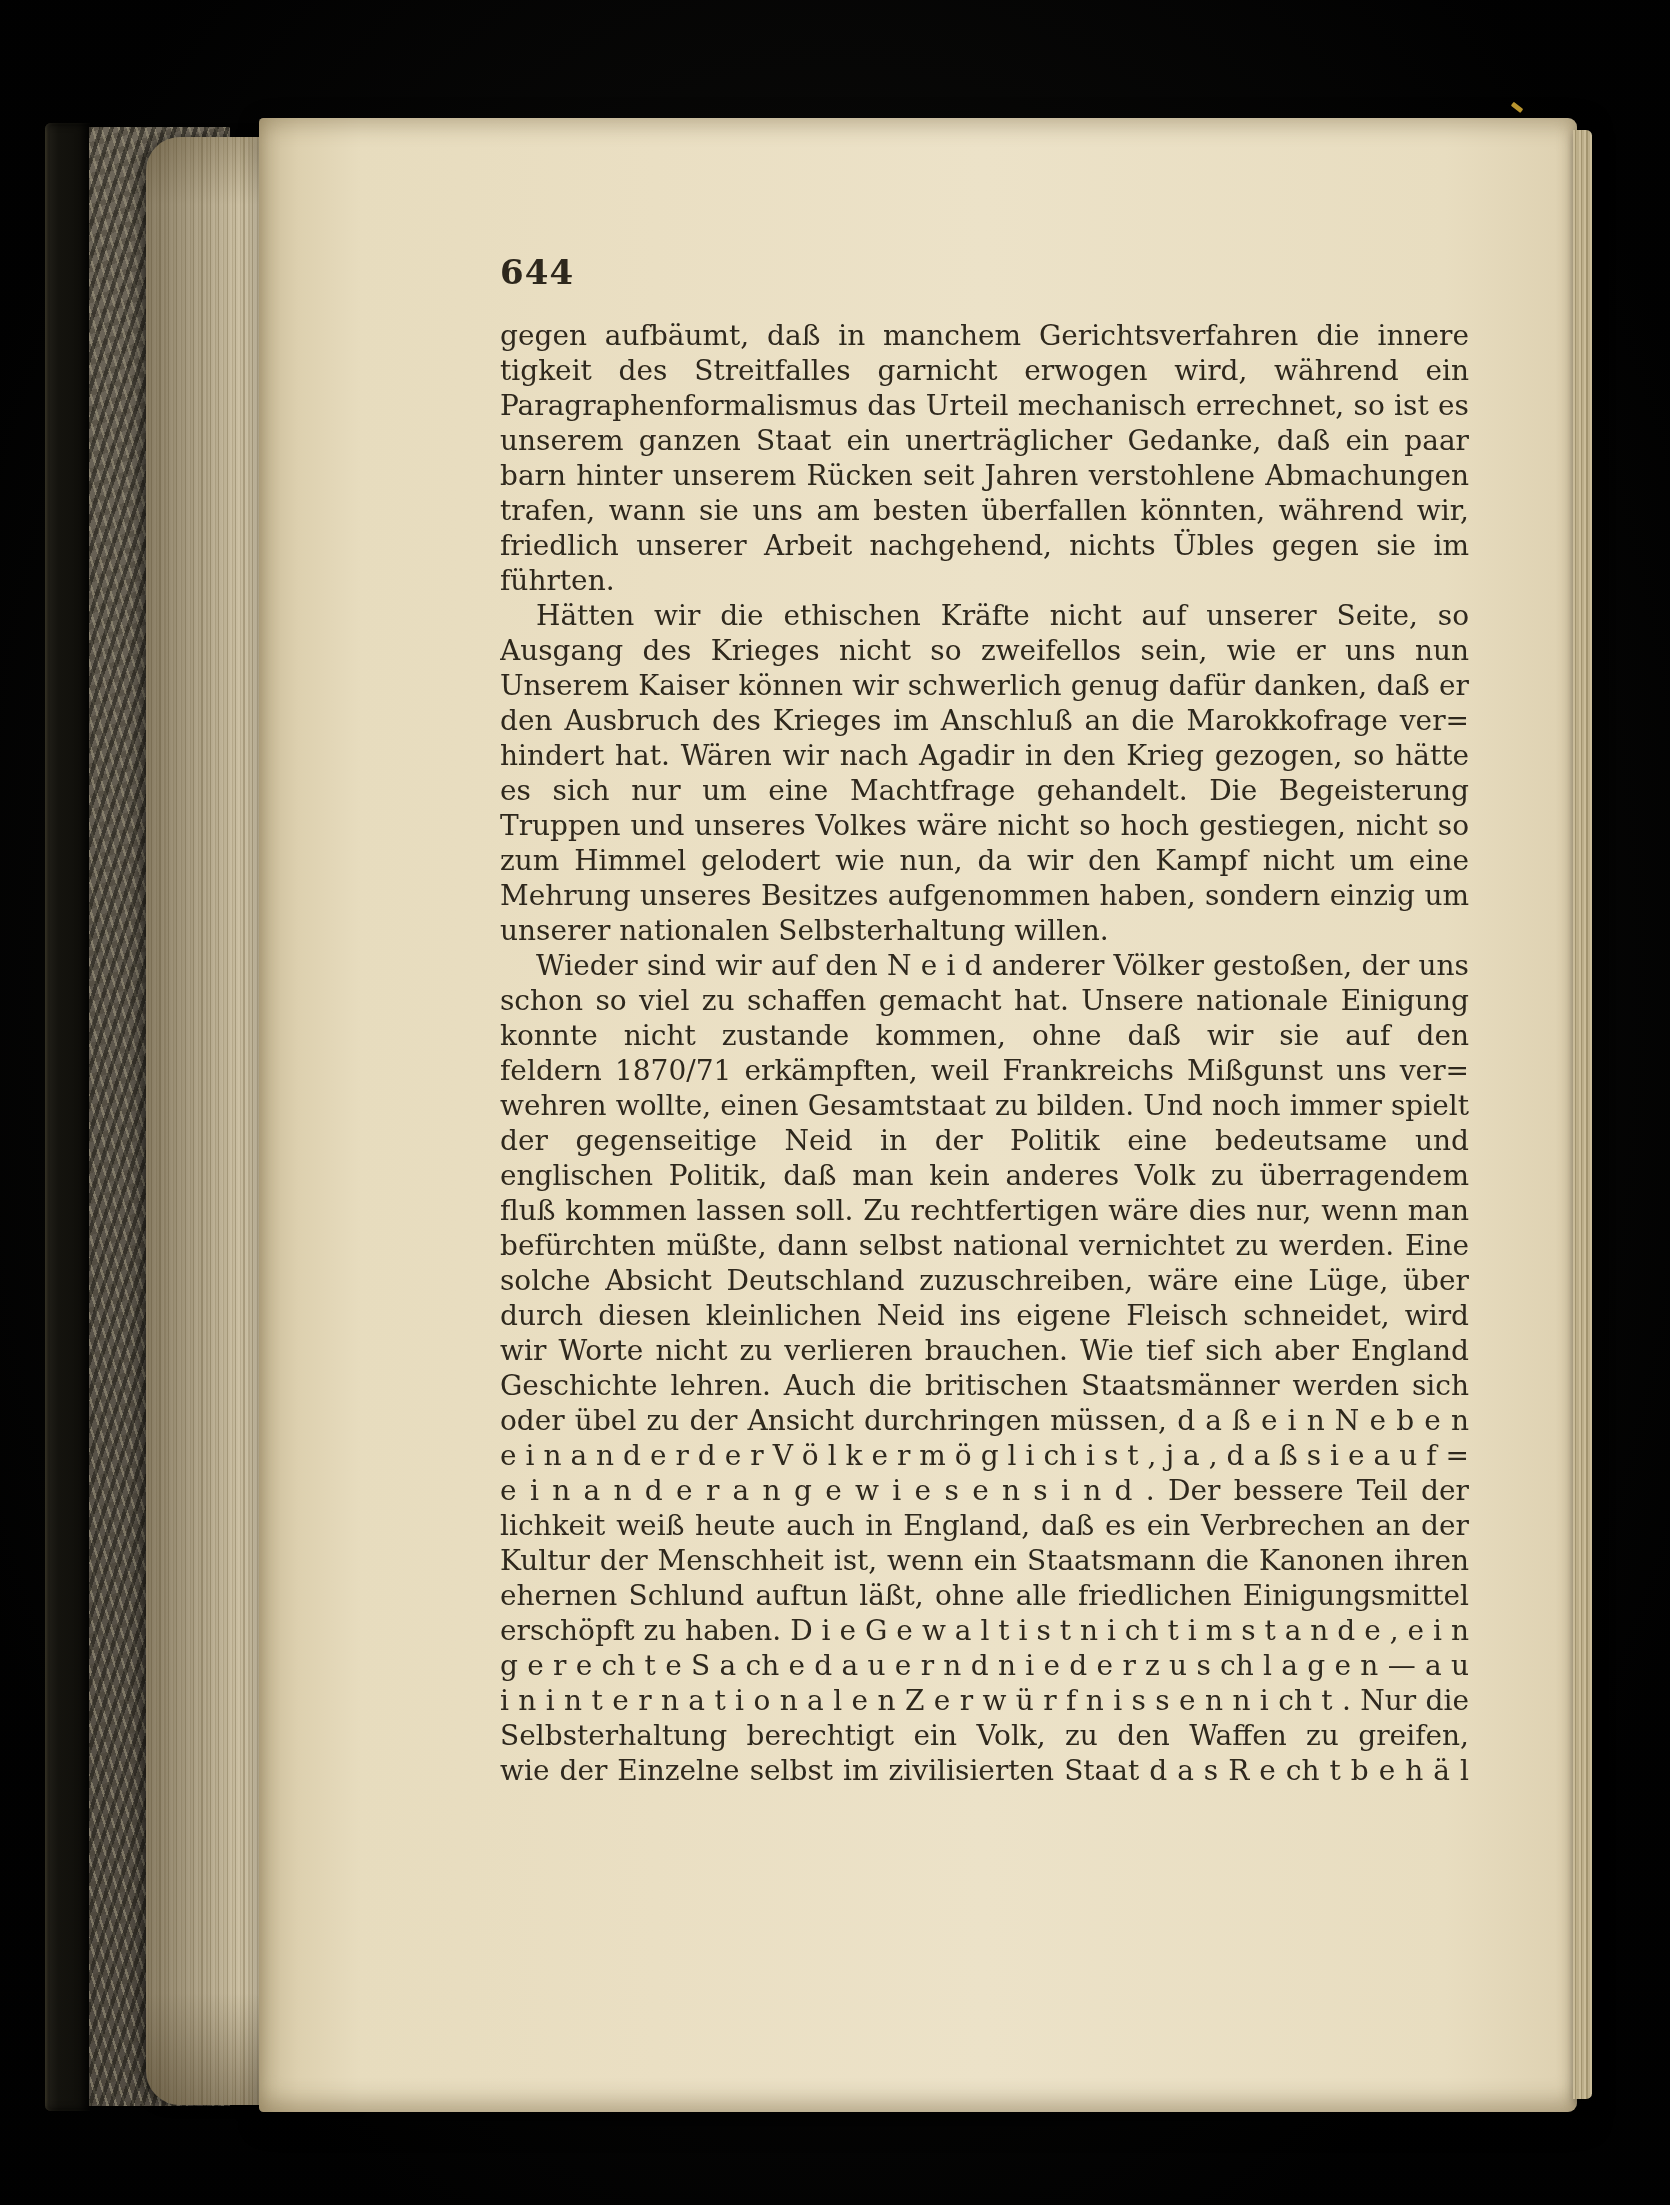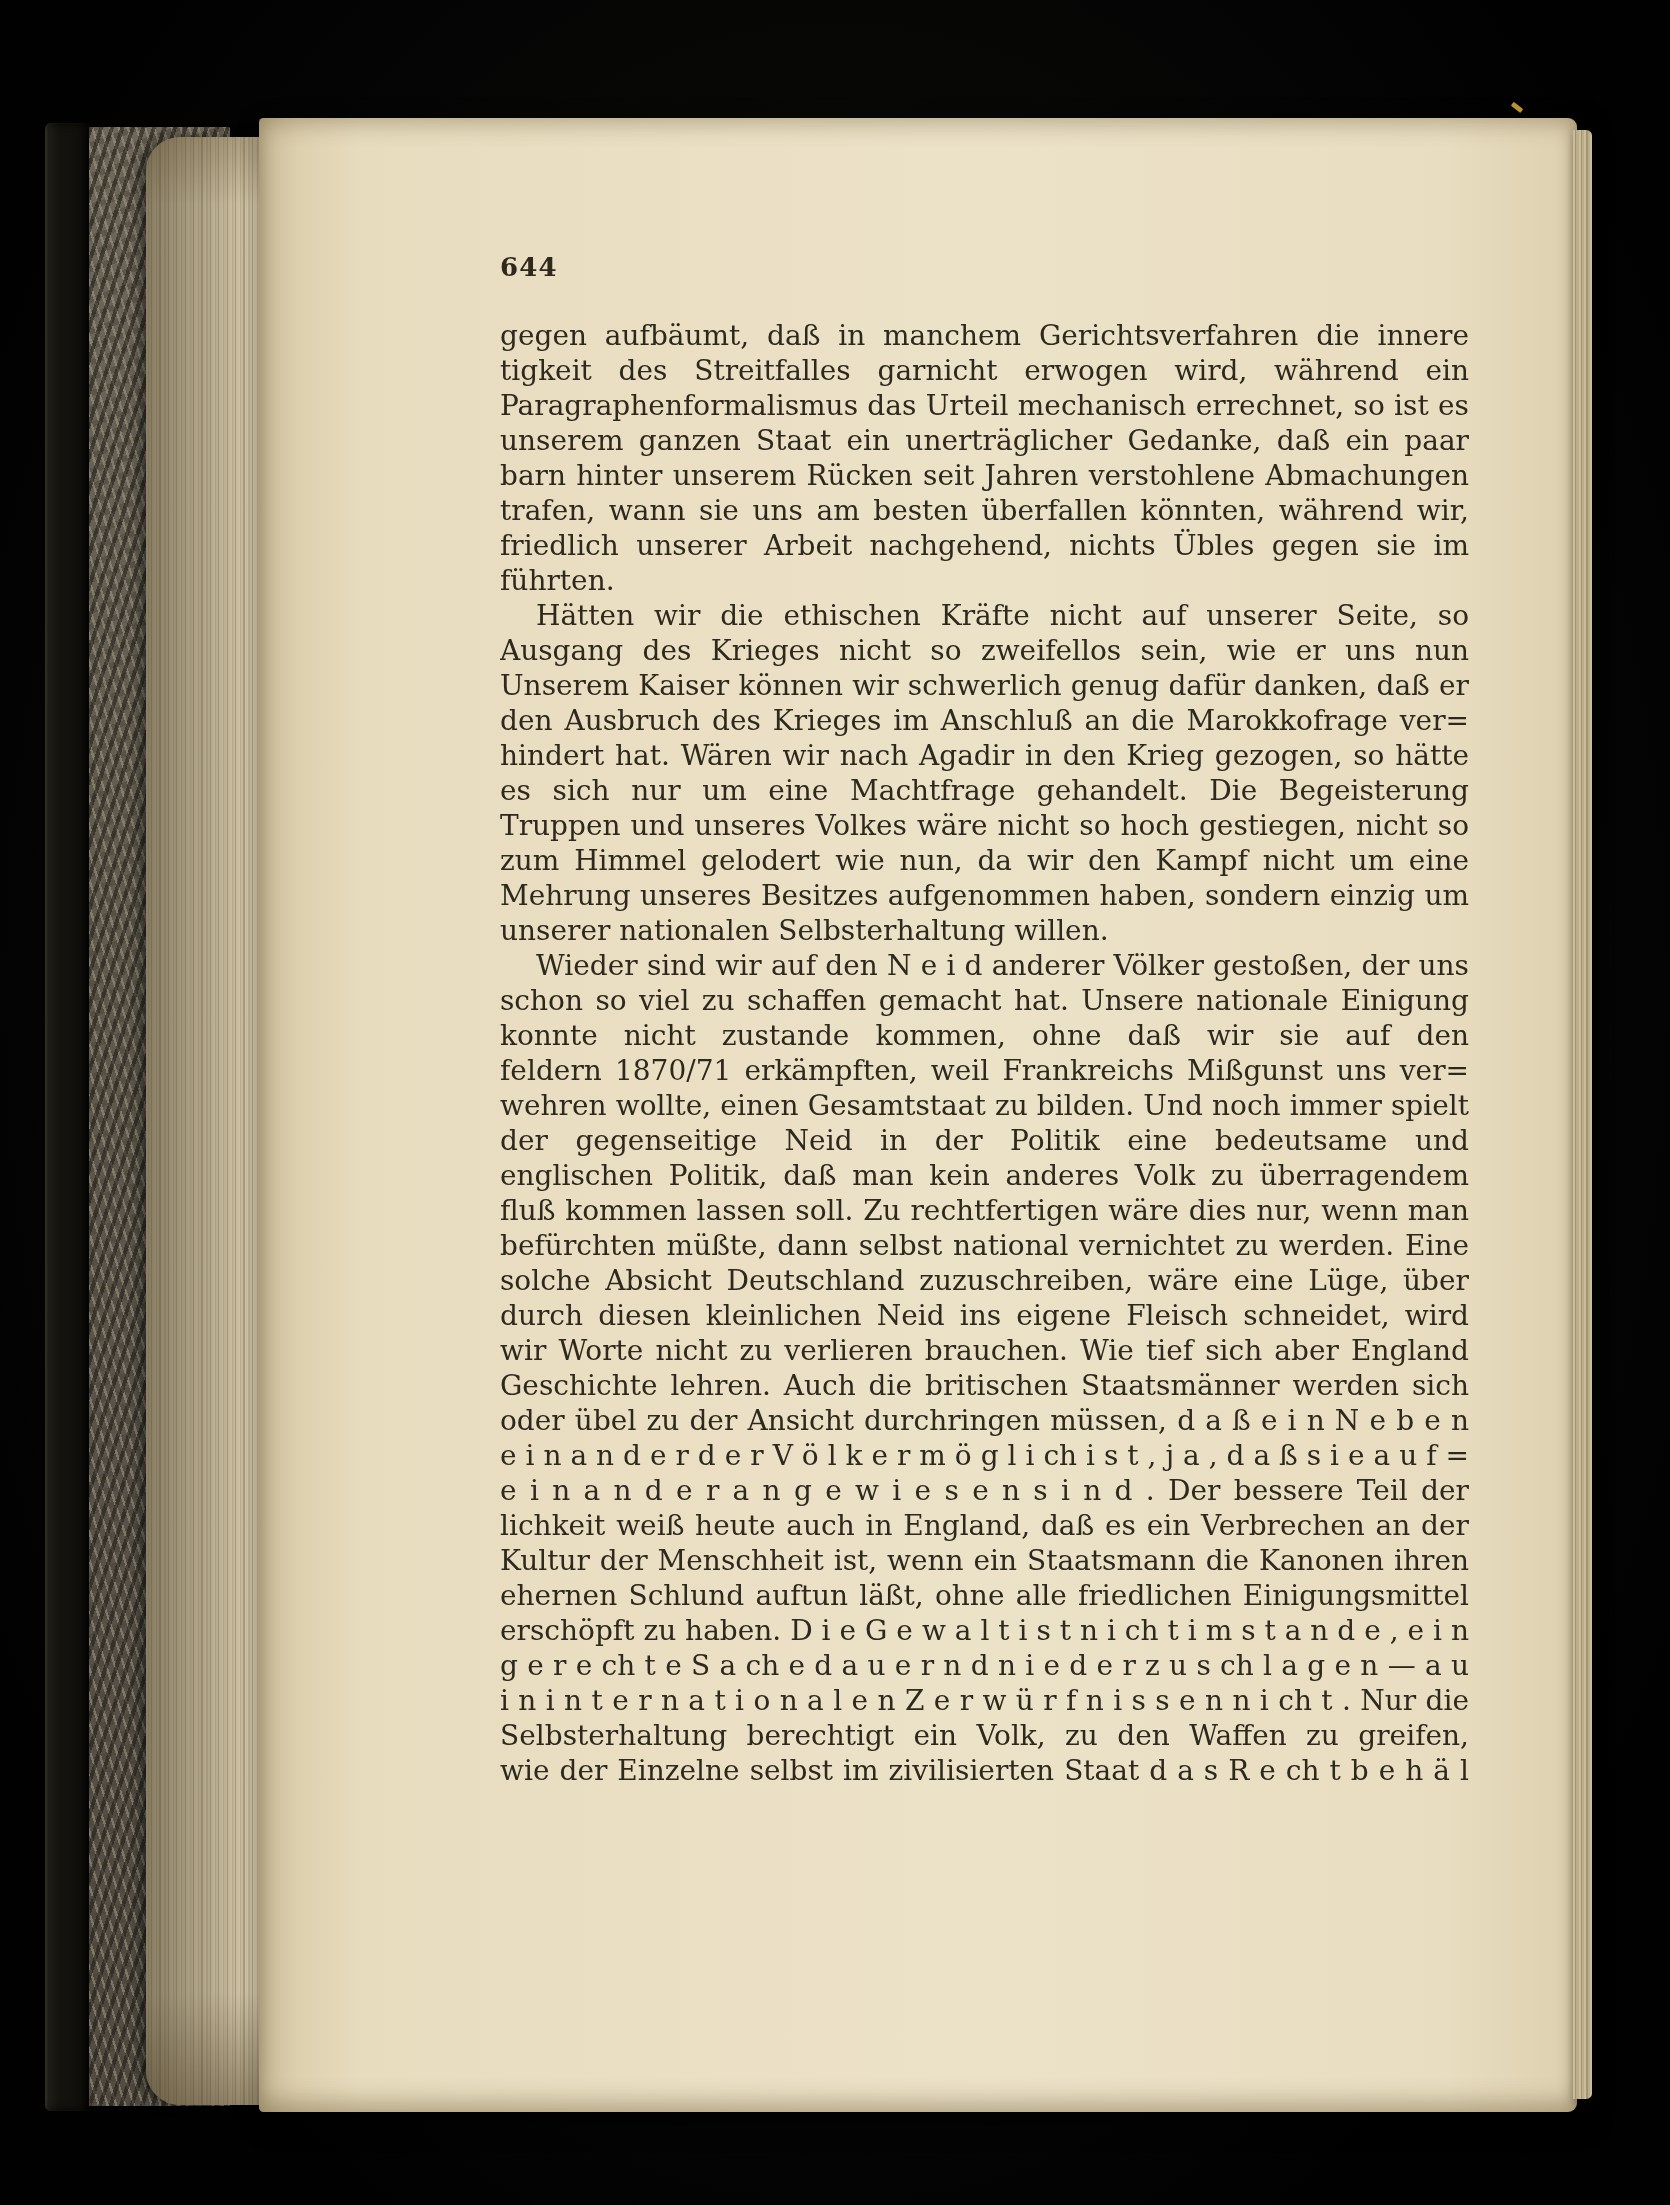--- a/index.html
+++ b/index.html
@@ -81,21 +81,21 @@
     width: 12.4px; height: 5px;
     background: #b9952f;
     transform: rotate(38deg);
     border-radius: 1.1px;
   }
   .pagenum {
     position: absolute;
     left: 241px; top: 134px;
     font-family: "DejaVu Serif", serif;
     font-weight: 700;
-    font-size: 26px;
+    font-size: 34px;
     letter-spacing: 1.1px;
     color: #2e281d;
   }
   .textblock {
     position: absolute;
     left: 241px; top: 200px;
     width: 969px;
     font-family: "DejaVu Serif", serif;
     font-size: 28px;
     color: #2e281d;

